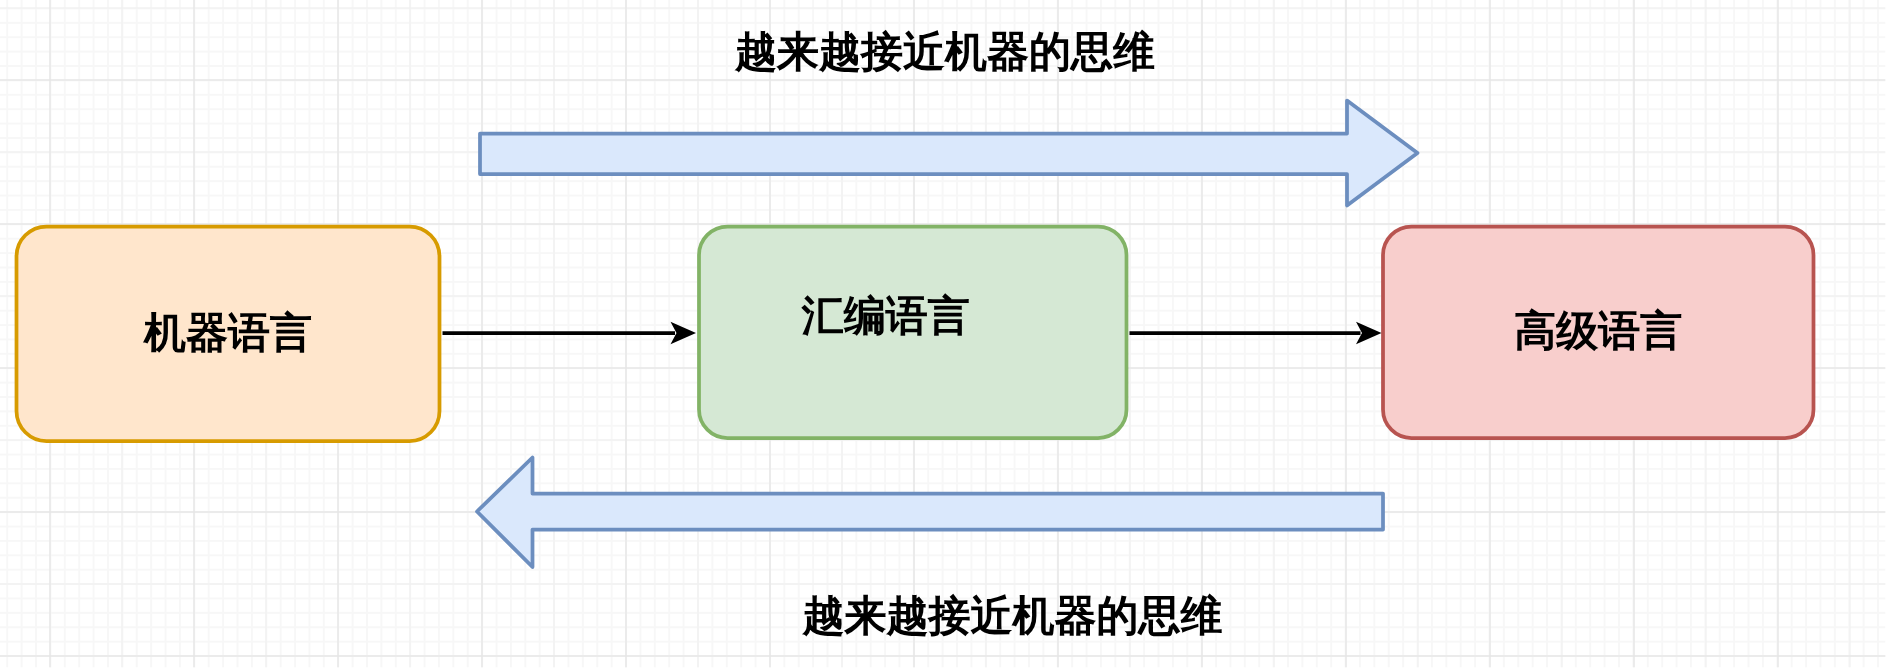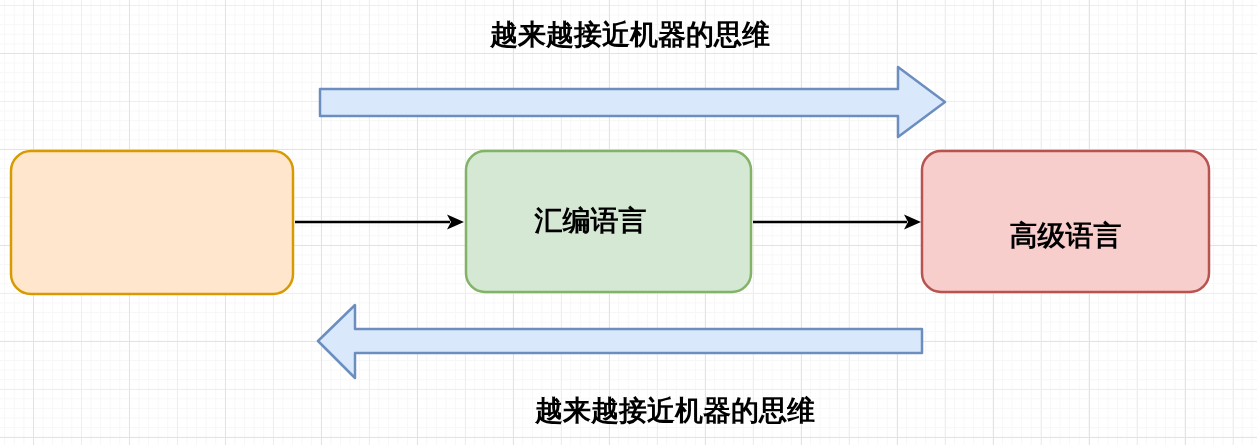--- a/index.html
+++ b/index.html
@@ -51,22 +51,22 @@
   }
   #top-annotation  { left: 330px; top: 19px; }
   #bottom-annotation { left: 375px; top: 395px; }
   .node-label {
     display: flex;
     align-items: center;
     justify-content: center;
     text-align: center;
   }
   #node-label-0 { left: 11px;  top: 151px; width: 282px; height: 143px; }
-  #node-label-1 { left: 466px; top: 151px; width: 249px; height: 141px; }
-  #node-label-2 { left: 922px; top: 151px; width: 287px; height: 141px; margin-top: 15px; }
+  #node-label-1 { left: 466px; top: 141px; width: 249px; height: 141px; }
+  #node-label-2 { left: 922px; top: 151px; width: 287px; height: 141px; }
   #credit-label {
     position: absolute;
     left: 963px; top: 86px;
     font-size: 28px;
     font-weight: 600;
     color: #ff0f0f;
     white-space: nowrap;
   }
 </style>
 </head>
@@ -93,20 +93,21 @@
 
     <g>
       <line x1="753" y1="222" x2="907" y2="222" stroke-width="2.5" stroke="#000000"></line>
       <polygon points="921,222 904,214.5 908,222 904,229.5" fill="#000000"></polygon>
     </g>
   </svg>
 
   <div class="label annotation" id="top-annotation">越来越接近机器的思维</div>
 
 
+  <div class="label node-label" id="node-label-0">机器语言</div>
 
   <div class="label node-label" id="node-label-1">汇编语言</div>
 
   <div class="label node-label" id="node-label-2">高级语言</div>
 
   <div class="label annotation" id="bottom-annotation">越来越接近机器的思维</div>
 
 </div>
 
 </body></html>

